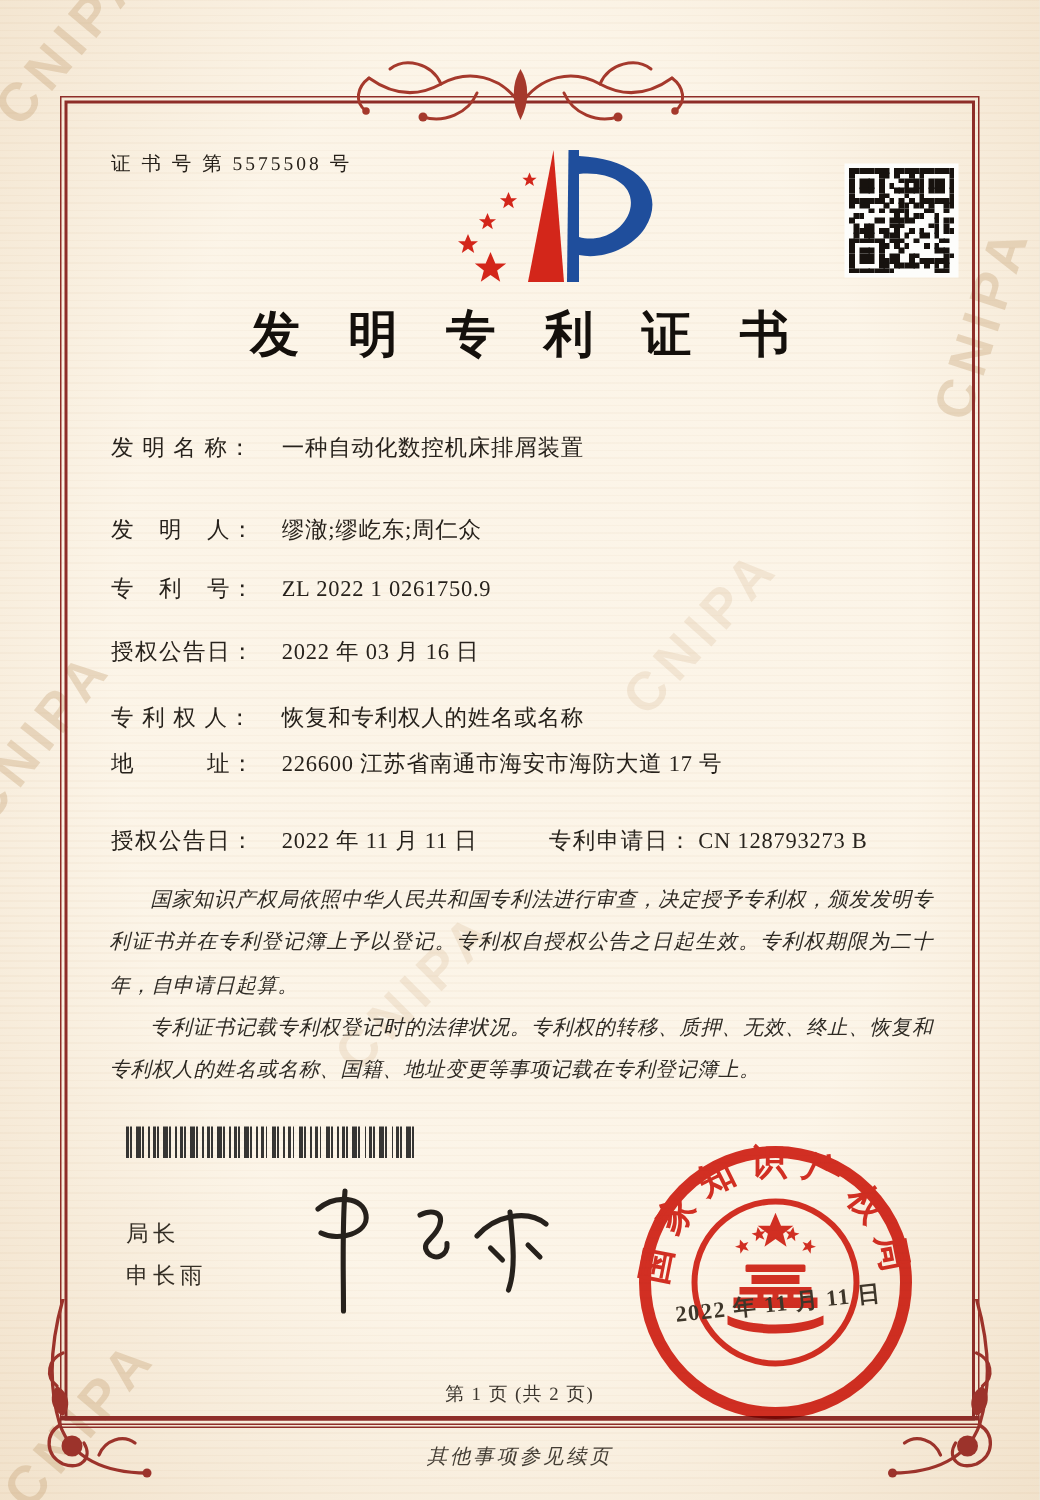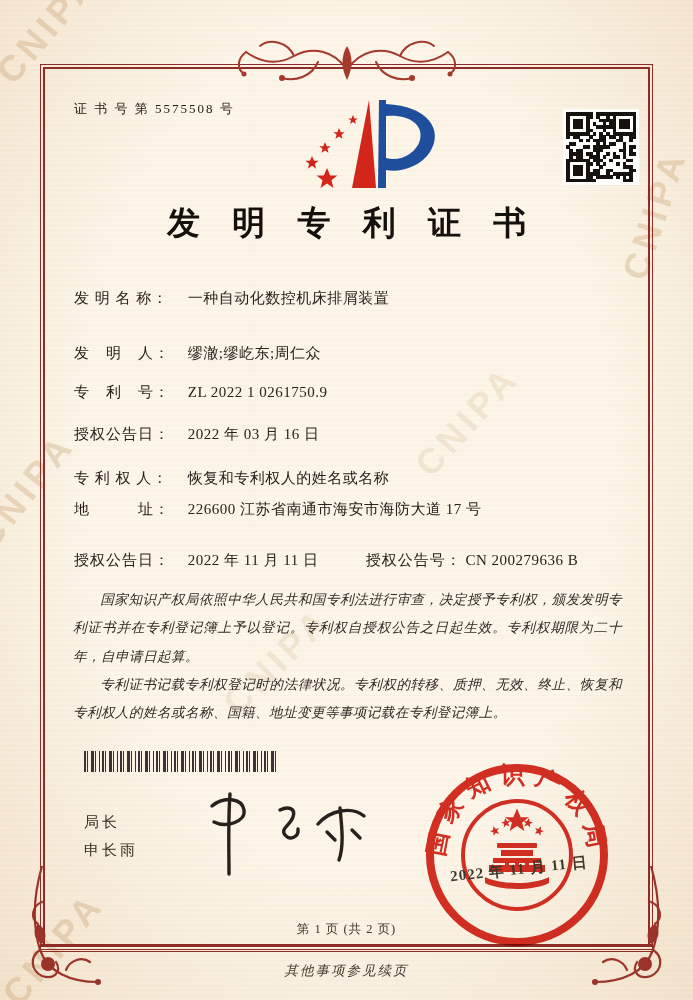--- a/index.html
+++ b/index.html
@@ -422,22 +422,22 @@
     <div class="row r-addr">
       <span class="lab">地　　　址：</span>
       <span class="val">226600 江苏省南通市海安市海防大道 17 号</span>
     </div>
     <div class="row r-grant">
       <span class="pair1">
         <span class="lab">授权公告日：</span>
         <span class="val">2022 年 11 月 11 日</span>
       </span>
       <span>
-        <span class="lab" style="min-width:0;">授权公告号：</span>
-        <span class="val">CN 200279636 B</span>
+        <span class="lab" style="min-width:0;">专利申请日：</span>
+        <span class="val">CN 128793273 B</span>
       </span>
     </div>
   </div>
 
   <div class="body-text">
     <p>国家知识产权局依照中华人民共和国专利法进行审查，决定授予专利权，颁发发明专利证书并在专利登记簿上予以登记。专利权自授权公告之日起生效。专利权期限为二十年，自申请日起算。</p>
     <p>专利证书记载专利权登记时的法律状况。专利权的转移、质押、无效、终止、恢复和专利权人的姓名或名称、国籍、地址变更等事项记载在专利登记簿上。</p>
   </div>
 
   <div class="barcode"></div>

